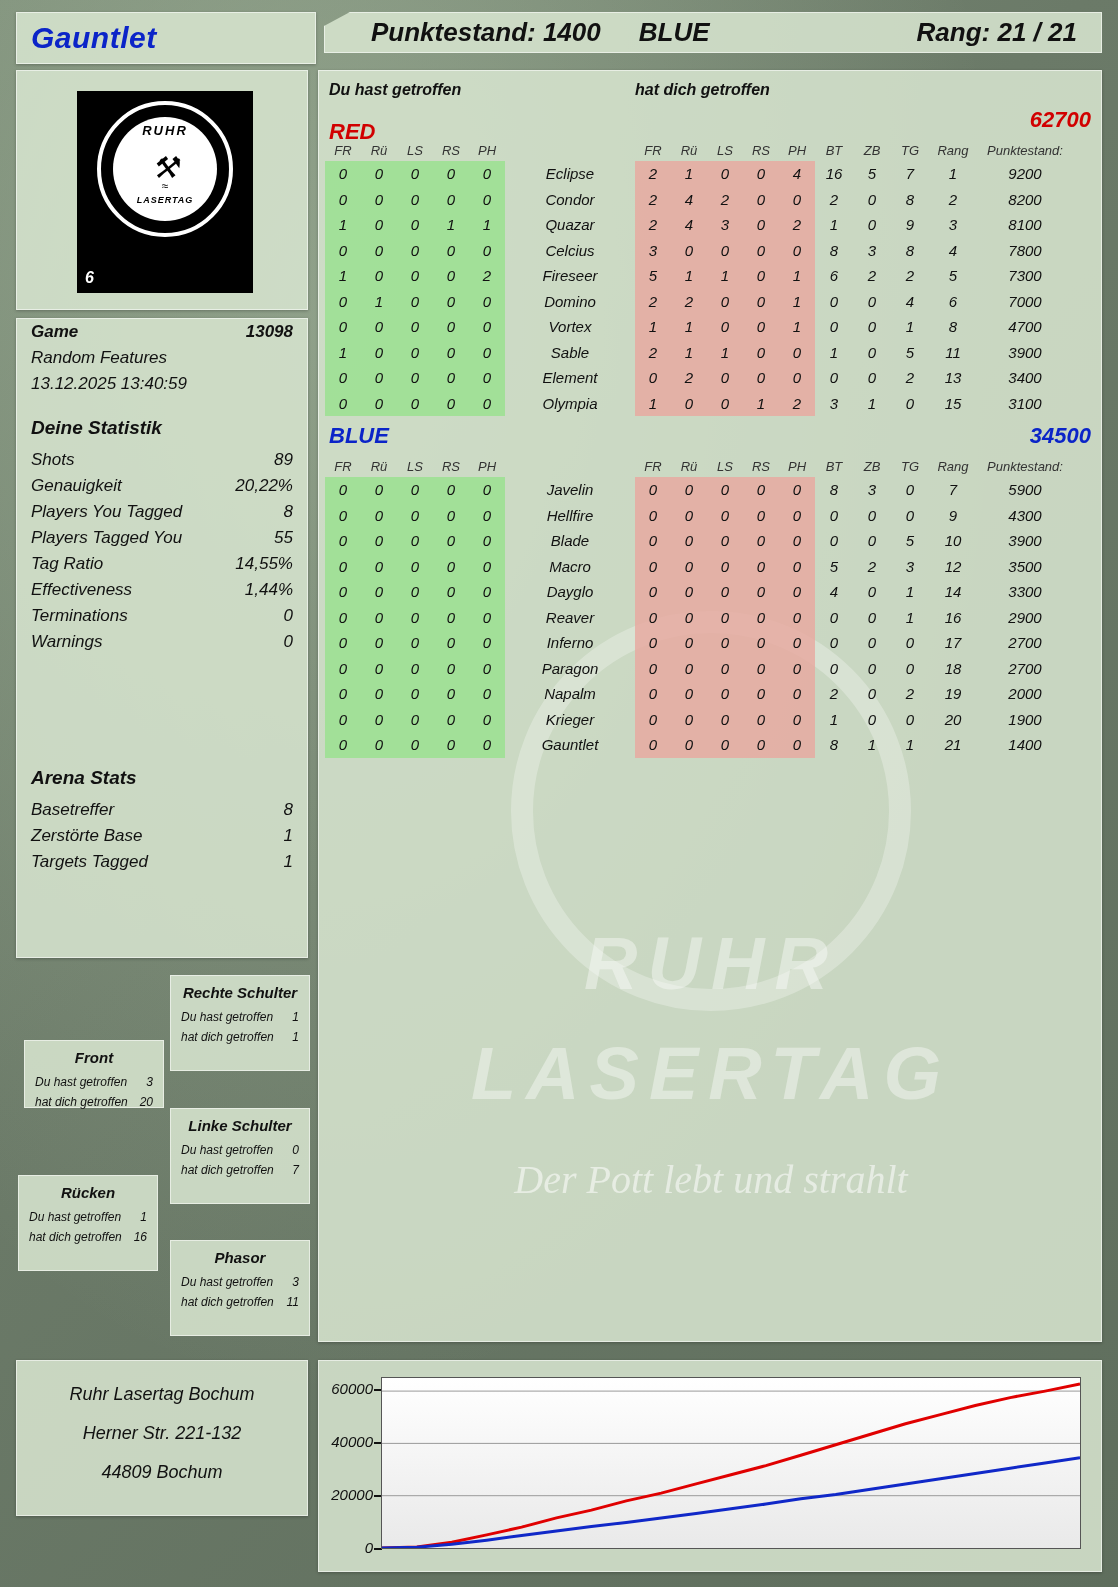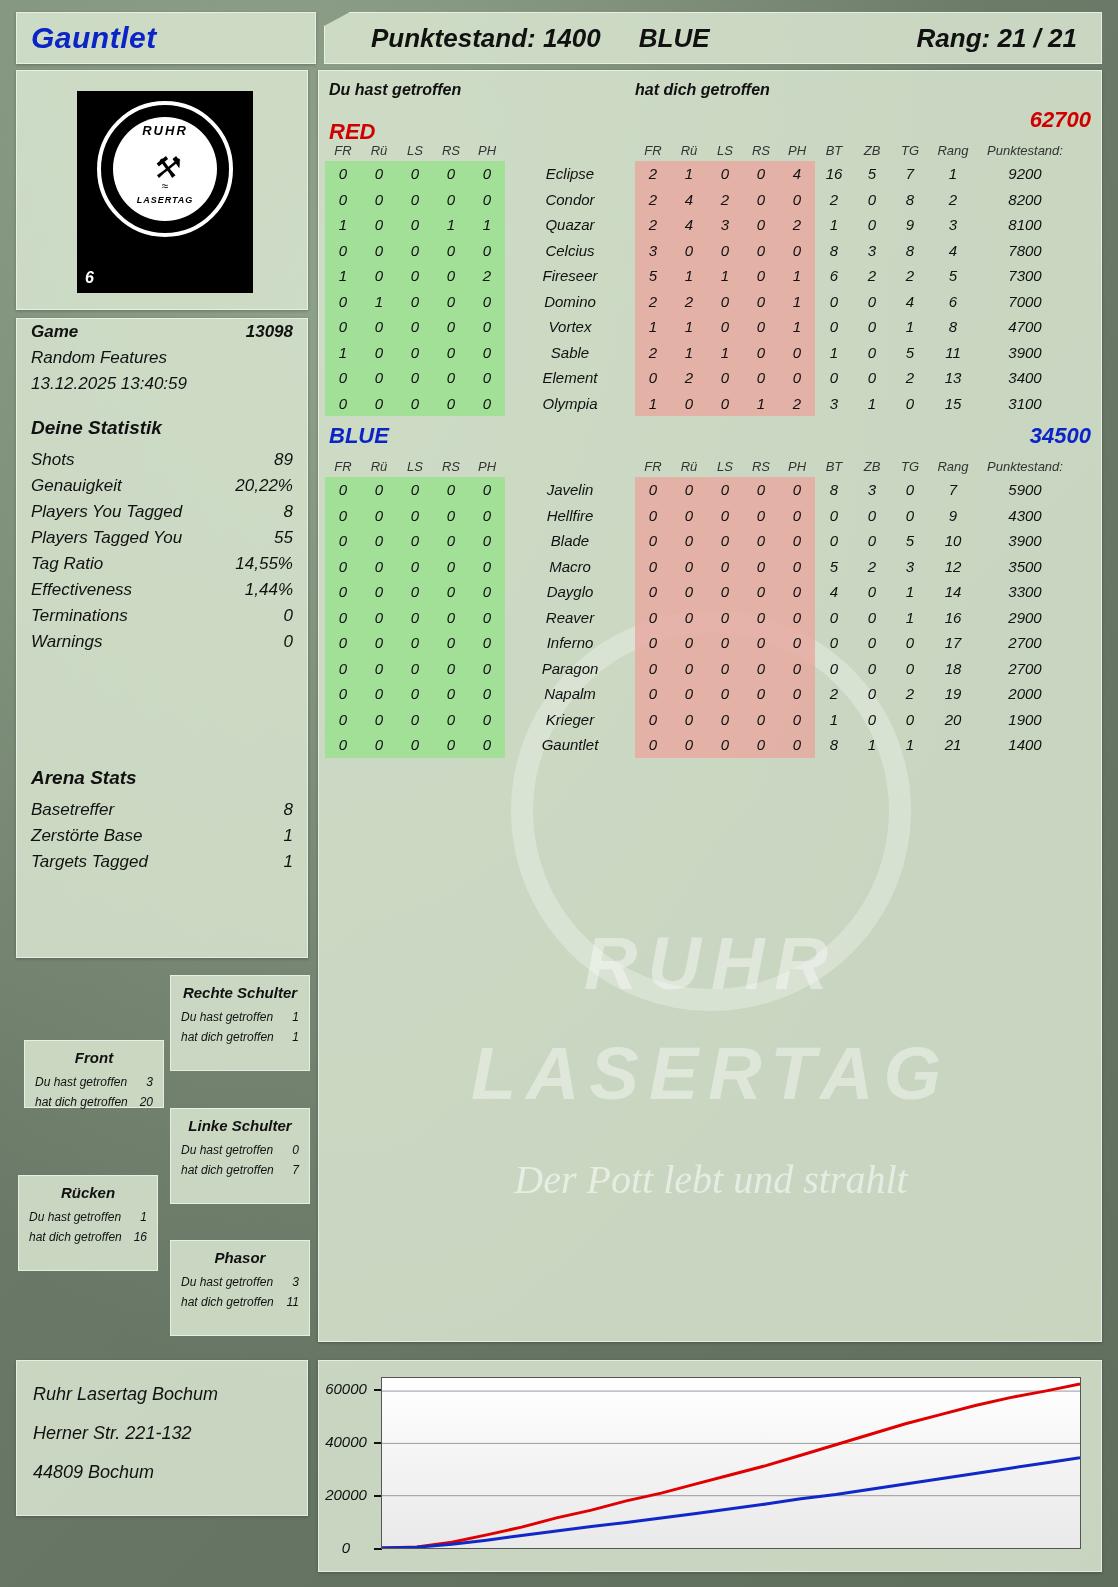--- a/index.html
+++ b/index.html
@@ -32,21 +32,21 @@
   #title-block {
     position:absolute; left:0; top:0; width:300px; height:52px;
     background: rgba(214,228,206,0.88);
     border:1px solid rgba(255,255,255,0.55);
     display:flex; align-items:center; padding-left:14px;
   }
   #player-title {
     color:#0b24c8; font-size:30px; font-weight:bold; letter-spacing:0.5px;
   }
   #score-block {
-    position:absolute; left:308px; top:0; width:778px; height:52px;
+    position:absolute; left:308px; top:0; width:778px; height:41px;
     background: rgba(214,228,206,0.88);
     border:1px solid rgba(255,255,255,0.55);
     clip-path: polygon(26px 0, 100% 0, 100% 100%, 0 100%, 0 14px);
     display:flex; align-items:center;
   }
   #score-label { margin-left:46px; font-size:26px; font-weight:bold; color:#111; }
   #team-label { margin-left:38px; font-size:26px; font-weight:bold; color:#111; }
   #rank-label { margin-left:auto; margin-right:24px; font-size:26px; font-weight:bold; color:#111; }
 
   
@@ -102,21 +102,21 @@
   }
   .zone h4 { margin:2px 0 6px 0; font-size:15px; text-align:center; color:#111; }
   .zrow { display:flex; justify-content:space-between; font-size:12px; color:#111; padding:3px 0; }
   #zone-front { left:24px; top:1040px; width:140px; height:68px; }
   #zone-right-shoulder { left:170px; top:975px; width:140px; height:96px; }
   #zone-left-shoulder { left:170px; top:1108px; width:140px; height:96px; }
   #zone-back { left:18px; top:1175px; width:140px; height:96px; }
   #zone-phasor { left:170px; top:1240px; width:140px; height:96px; }
 
   
-  #address-panel { position:absolute; left:16px; top:1360px; width:292px; height:156px; padding:14px 16px; }
+  #address-panel { position:absolute; left:16px; top:1360px; width:292px; height:156px; padding:14px 16px;text-align:center; }
   .addr-line { font-size:18px; color:#111; padding:9px 0; }
 
   
   #score-panel { position:absolute; left:318px; top:70px; width:784px; height:1272px; overflow:hidden; }
   .watermark {
     position:absolute; left:0; top:0; width:784px; height:1272px;
     pointer-events:none;
   }
   .wm-ring {
     position:absolute; left:192px; top:540px; width:400px; height:400px;
@@ -152,21 +152,21 @@
   .c-name { width:130px; text-align:right; padding-right:14px; background:transparent; }
   .c-plain { width:38px; background:transparent; }
   .c-rank { width:48px; background:transparent; }
   .c-score { width:96px; text-align:right; padding-right:4px; background:transparent;margin-top:12px; }
   .hdr-plain { background:transparent; font-size:13px; color:#333; }
   .hdr-score { background:transparent; font-size:13px; color:#333; text-align:right; padding-right:4px;}
 
   
   #chart-panel { position:absolute; left:318px; top:1360px; width:784px; height:212px; }
   #chart-inner { position:absolute; left:62px; top:16px; width:700px; height:172px; background: linear-gradient(#ffffff, #e9e9e9); border:1px solid #555; }
-  .ytick { position:absolute; right:12px; font-size:15px; color:#111; text-align:center; }
+  .ytick { position:absolute; right:12px; font-size:15px; color:#111; text-align:right; }
   .ytickmark { position:absolute; width:8px; height:2px; background:#111; }
 
   .chartwrap { position:absolute; left:0; top:0; width:784px; height:212px; }
 </style>
 </head>
 <body>
 
 <div class="page">
 
   <div id="header-bar">

